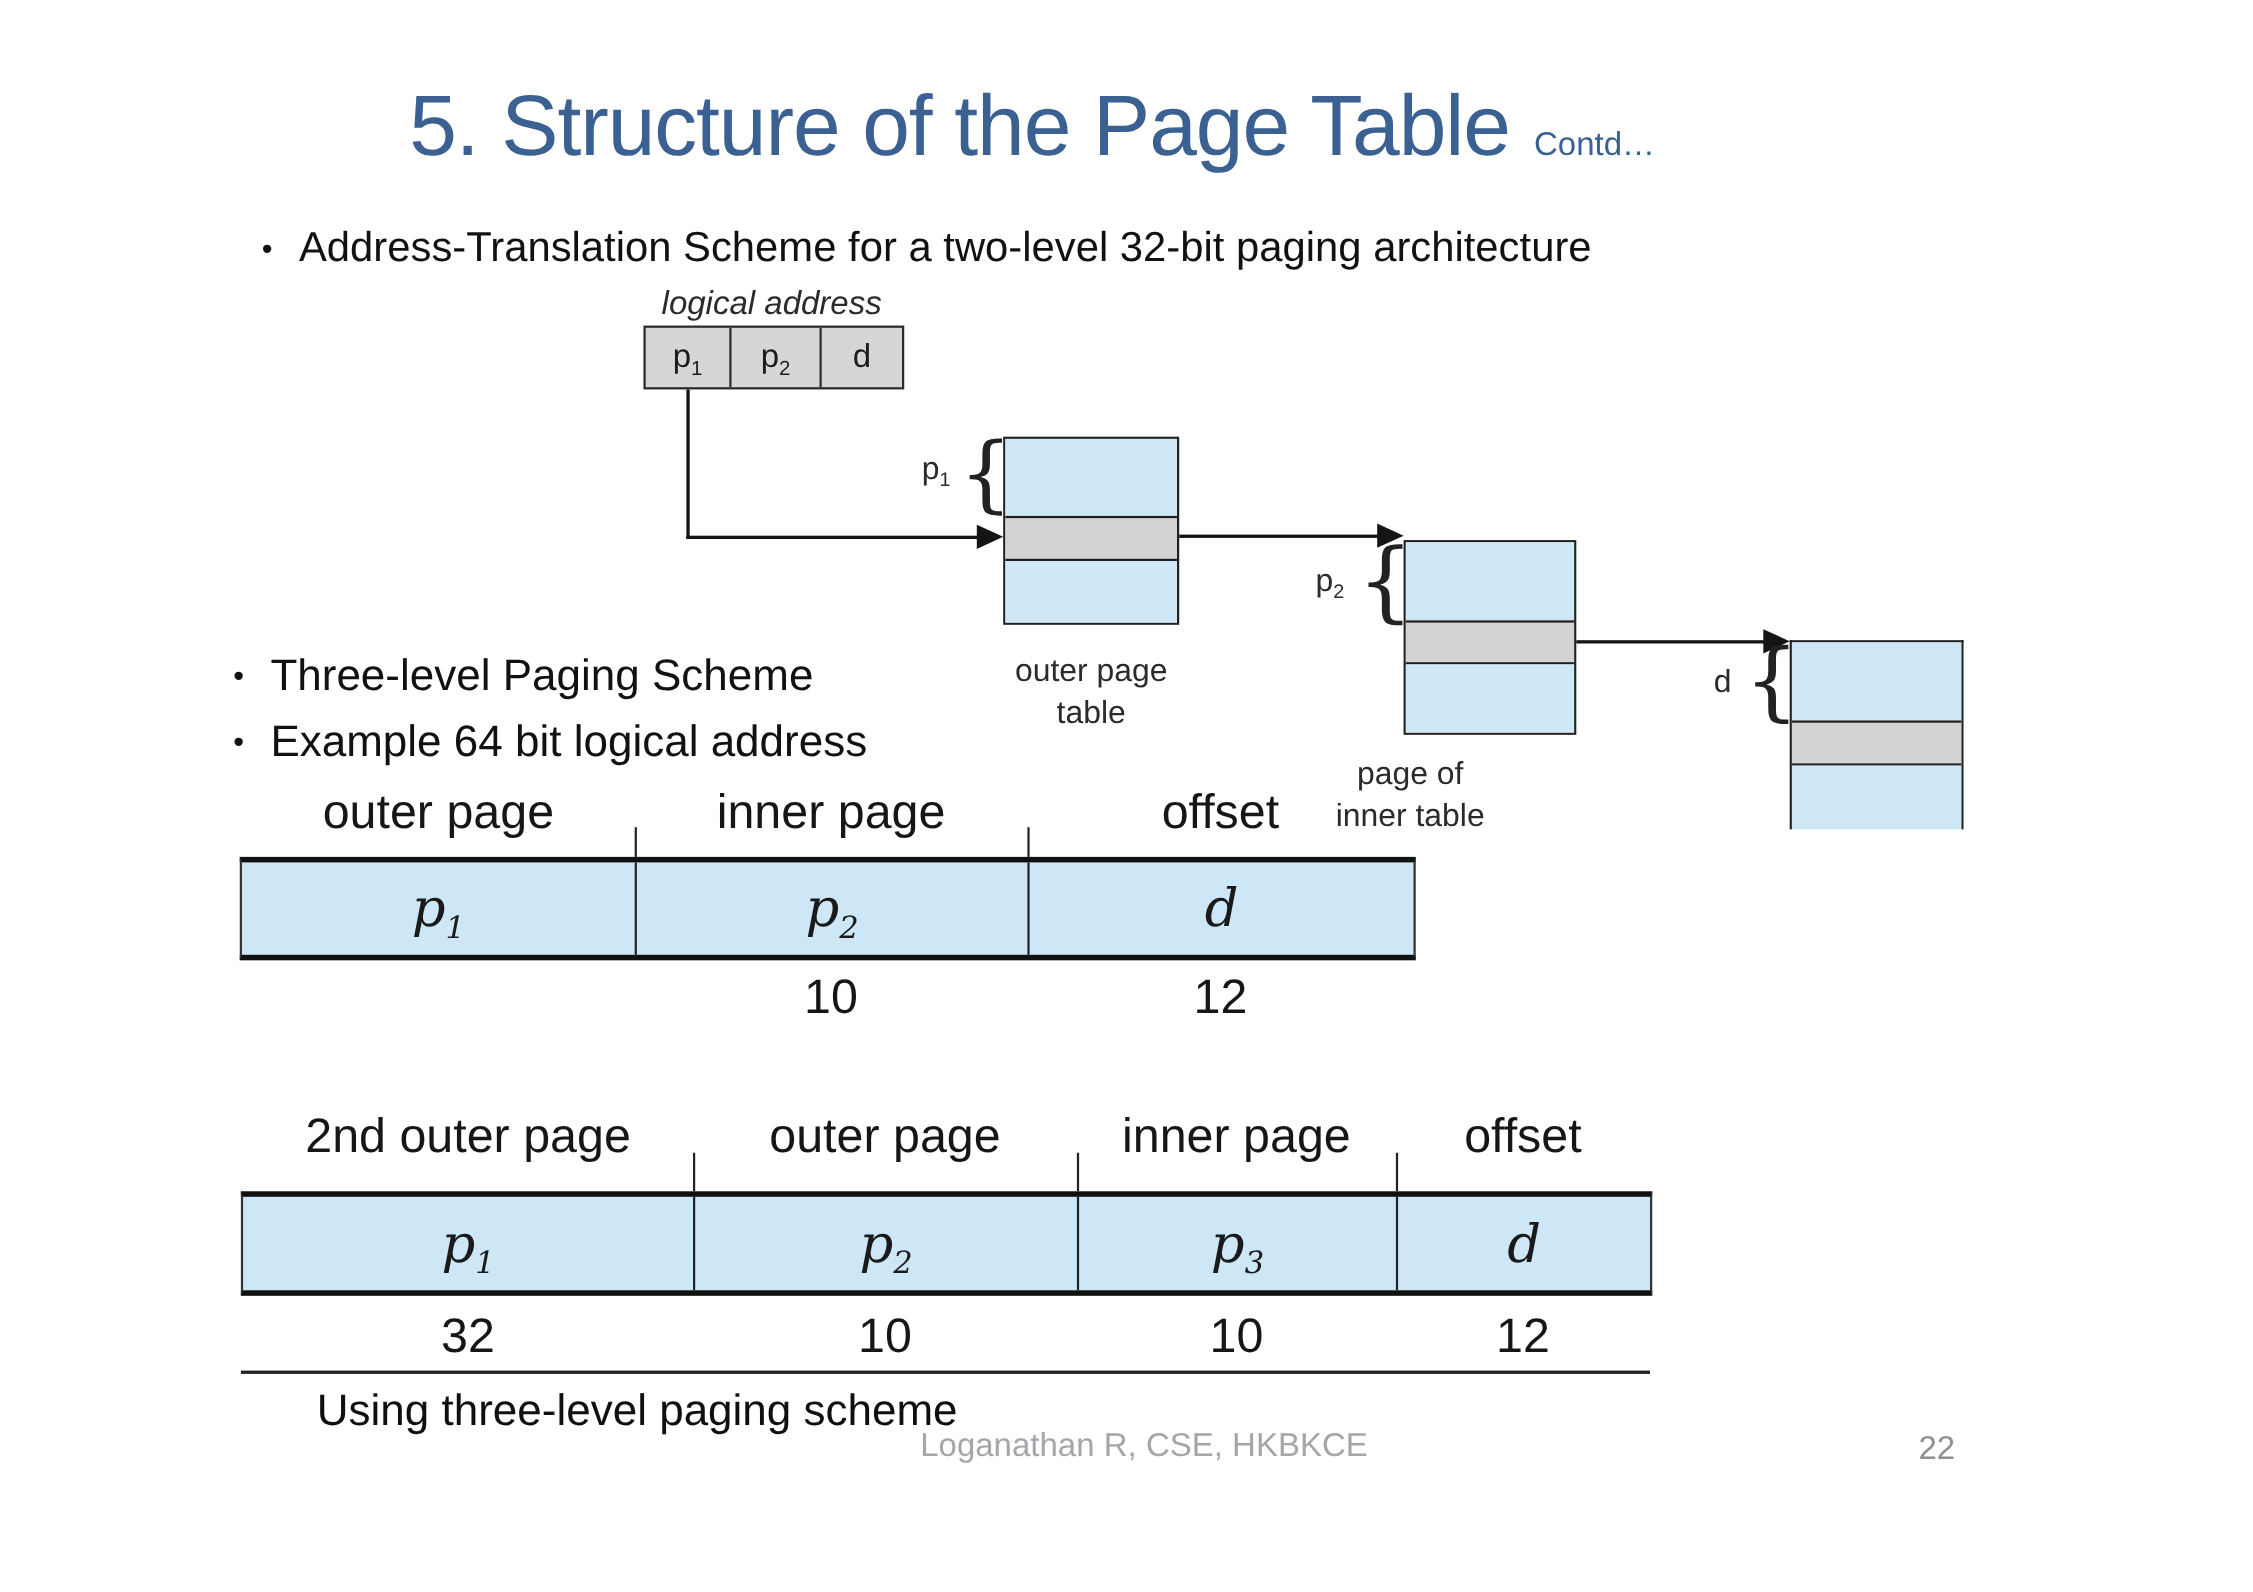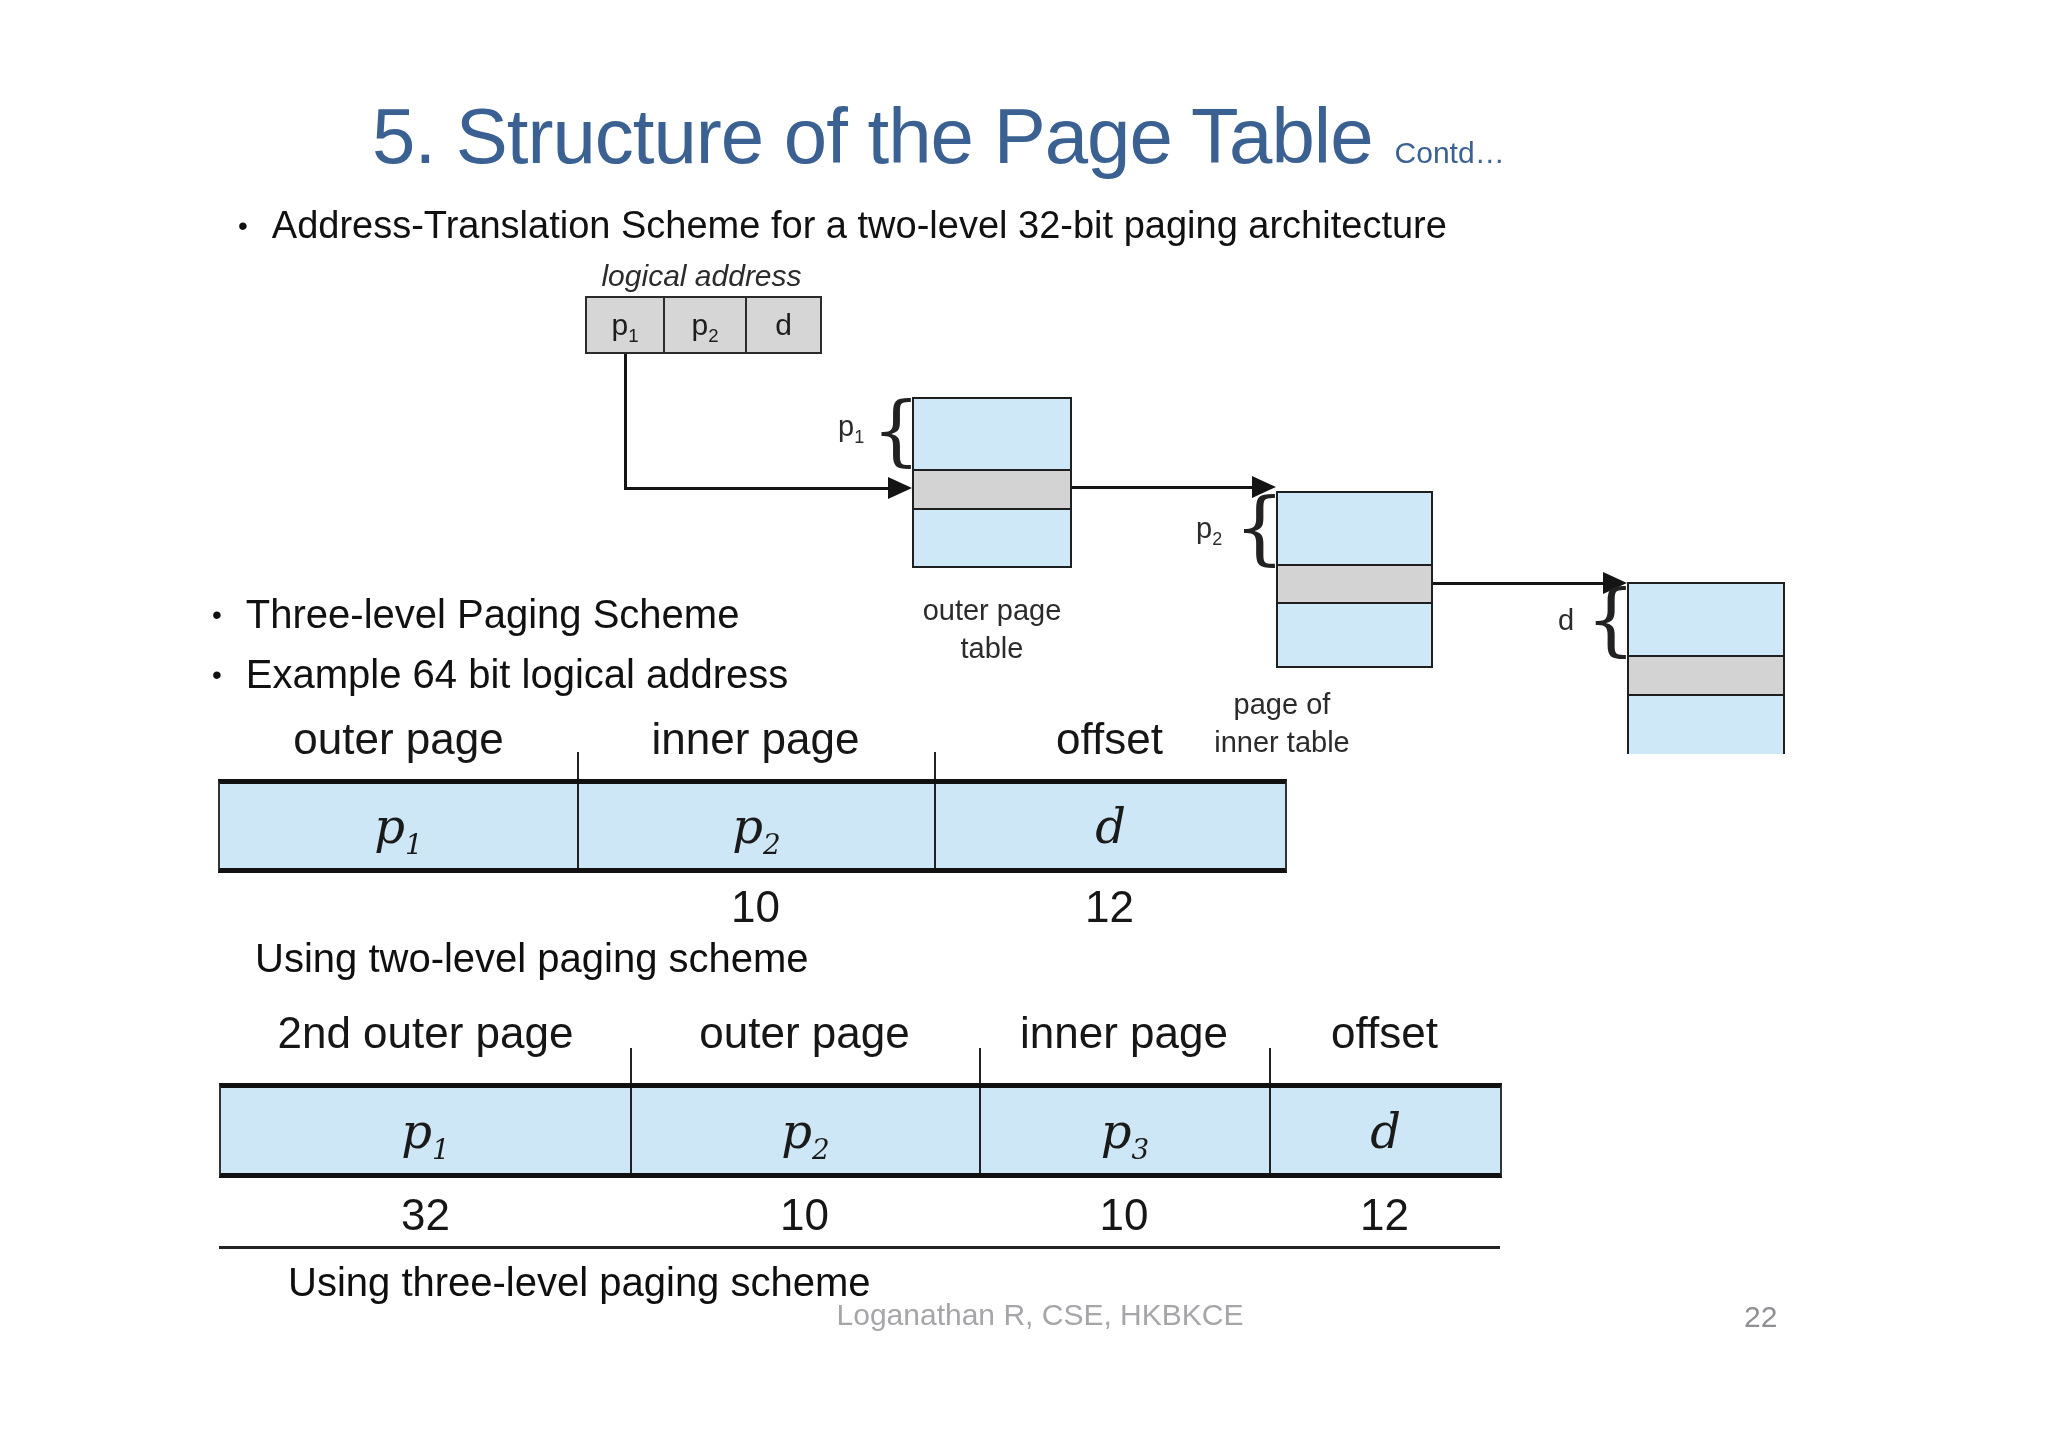--- a/index.html
+++ b/index.html
@@ -11,21 +11,20 @@
     font-family:"Liberation Sans", sans-serif;
     color:#1c1c1c;
   }
 
   
   .title-row{
     position:absolute;left:372px;top:72px;
     display:flex;align-items:baseline;gap:22px;
     color:var(--title-blue,#3a6191);
     white-space:nowrap;
-    margin-top:22px;
   }
   .title-main{font-size:78px;line-height:1.1;letter-spacing:-1px;}
   .title-suffix{font-size:30px;text-align:center;}
 
   
   .bullet{position:absolute;display:flex;align-items:center;gap:24px;white-space:nowrap;color:#111;}
   .bullet .dot{font-size:28px;line-height:1;}
   .bullet-1{left:238px;top:204px;}
   .bullet-1 .txt{font-size:38px;}
   .bullet-2{left:212px;top:592px;}
@@ -192,21 +191,20 @@
       <span><span>p</span><sub class="s">2</sub></span>
     </div>
     <div class="bitcell" style="flex:1;">
       <span><span>d</span><sub class="s"></sub></span>
     </div>
   </div>
 
   <div class="bits" style="left:577px;top:882px;width:357px;">10</div>
   <div class="bits" style="left:934px;top:882px;width:351px;">12</div>
 
-  <div class="caption" style="left:255px;top:936px;">Using two-level paging scheme</div>
 
   <div class="hdr" style="left:221px;top:1008px;width:409px;">2nd outer page</div>
   <div class="hdr" style="left:630px;top:1008px;width:349px;">outer page</div>
   <div class="hdr" style="left:979px;top:1008px;width:290px;">inner page</div>
   <div class="hdr" style="left:1269px;top:1008px;width:231px;">offset</div>
   <div class="tick" style="left:630px;top:1048px;height:35px;"></div>
   <div class="tick" style="left:979px;top:1048px;height:35px;"></div>
   <div class="tick" style="left:1269px;top:1048px;height:35px;"></div>
 
   <div class="bitrow" style="left:219px;top:1083px;width:1279px;height:85px;">

